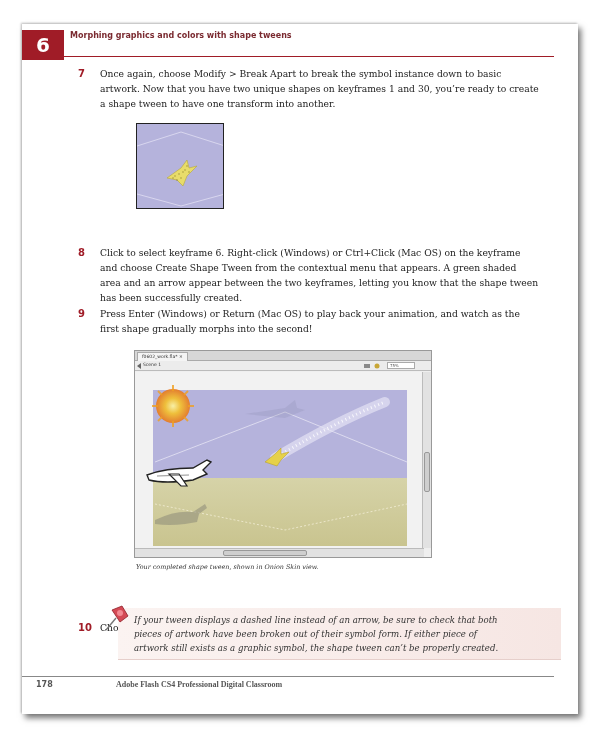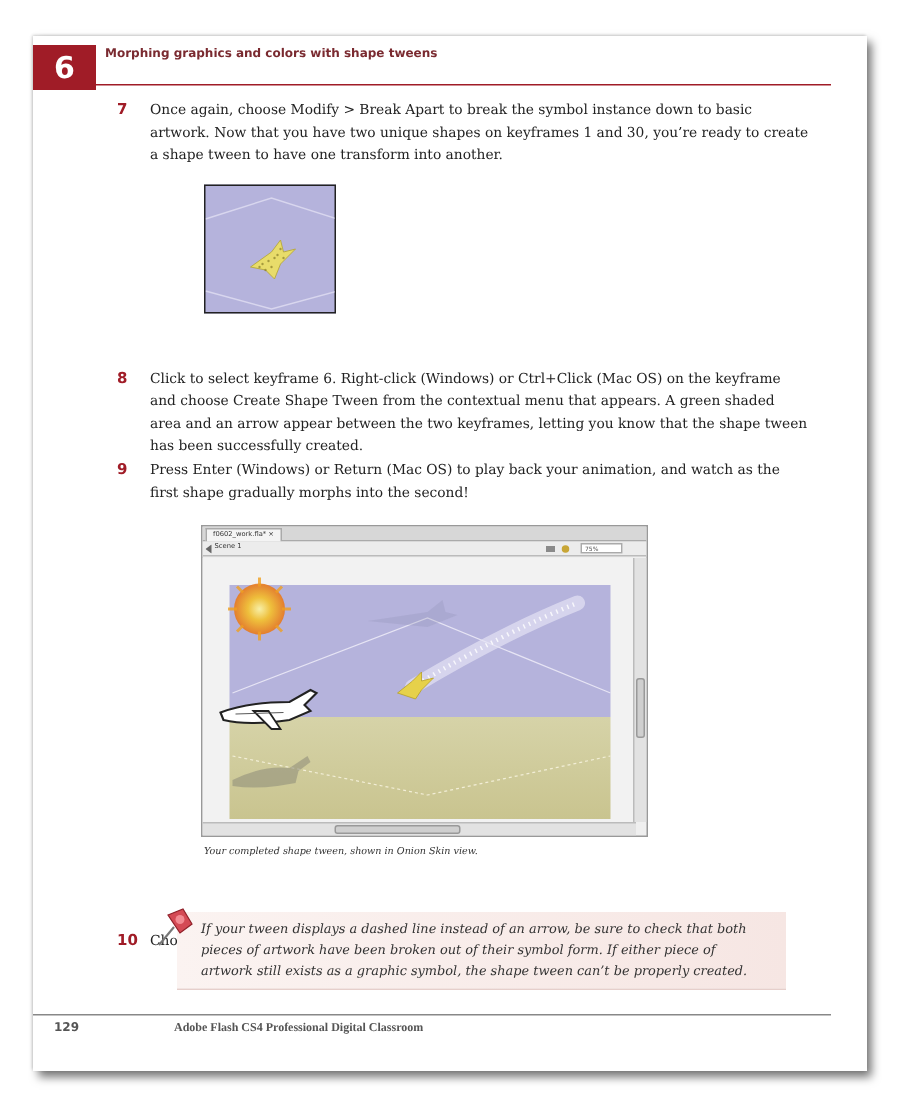--- a/index.html
+++ b/index.html
@@ -59,21 +59,21 @@
   .zoom-box { position: absolute; right: 16px; top: 1px; width: 28px; height: 7px; background: #fff; border: 1px solid #aaa; font-family: "DejaVu Sans", sans-serif; font-size: 4px; line-height: 6px; padding-left: 2px; color: #555; }
   .stage-area { position: absolute; left: 0; top: 21px; width: 288px; height: 176px; background: #f2f2f2; }
   .stage-sky { position: absolute; left: 18px; top: 18px; width: 254px; height: 88px; background: #b5b3dc; }
   .stage-ground { position: absolute; left: 18px; top: 106px; width: 254px; height: 68px; background: linear-gradient(#d6d3a8, #c9c48f); }
   .vscroll { position: absolute; right: 0; top: 21px; width: 9px; height: 176px; background: #e2e2e2; border-left: 1px solid #bbb; }
   .vthumb { position: absolute; left: 1px; top: 80px; width: 6px; height: 40px; background: #cfcfcf; border: 1px solid #999; border-radius: 2px; }
   .hscroll { position: absolute; left: 0; bottom: 0; width: 289px; height: 9px; background: #e2e2e2; border-top: 1px solid #bbb; }
   .hthumb { position: absolute; left: 88px; top: 1px; width: 84px; height: 6px; background: #cfcfcf; border: 1px solid #999; border-radius: 2px; }
 
   .note-box {
-    position: absolute; left: 96px; top: 584px; width: 406px; height: 52px;
+    position: absolute; left: 96px; top: 584px; width: 443px; height: 52px;
     background: linear-gradient(90deg, #fbf3f1, #f6e6e3);
     border-bottom: 1px solid #e6cfcb;
   }
   .note-text {
     position: absolute; left: 16px; top: 5px; width: 380px;
     font-style: italic; font-size: 8.6px; line-height: 14px; color: #333;
   }
   .pin-icon { position: absolute; left: 80px; top: 578px; width: 30px; height: 32px; }
 
   .foot-rule { position: absolute; left: 0; top: 652px; width: 532px; height: 1px; background: #888; }
@@ -202,15 +202,15 @@
   <div class="note-box">
     <div class="note-text">If your tween displays a dashed line instead of an arrow, be sure to check that both pieces of artwork have been broken out of their symbol form. If either piece of artwork still exists as a graphic symbol, the shape tween can’t be properly created.</div>
   </div>
   <svg class="pin-icon" viewBox="0 0 30 32">
     <path d="M4,28 L14,16" stroke="#777" stroke-width="1.4"></path>
     <path d="M10,8 L20,4 L26,14 L18,20 Z" fill="#d44a55" stroke="#8f1f28" stroke-width="0.8"></path>
     <circle cx="18" cy="11" r="3" fill="#f28a92"></circle>
   </svg>
 
   <div class="foot-rule"></div>
-  <div class="folio">129</div>
+  <div class="folio">178</div>
   <div class="foot-title">Adobe Flash CS4 Professional Digital Classroom</div>
 </div>
 
 </body></html>

